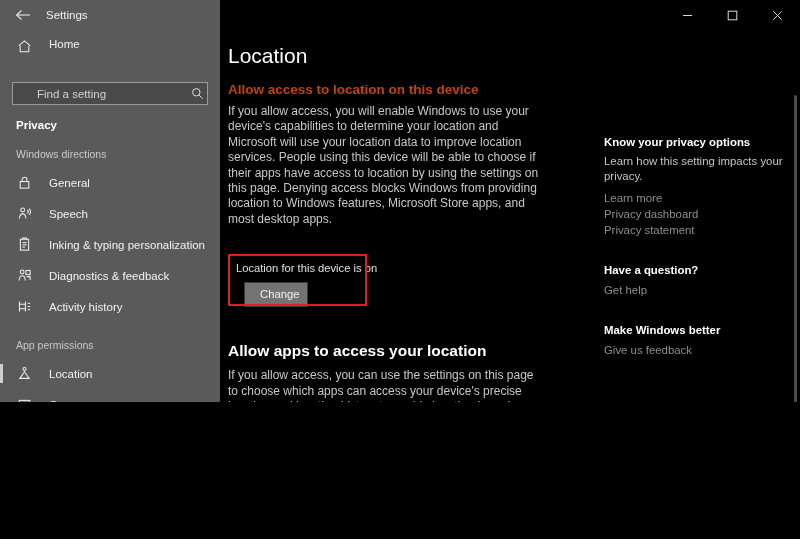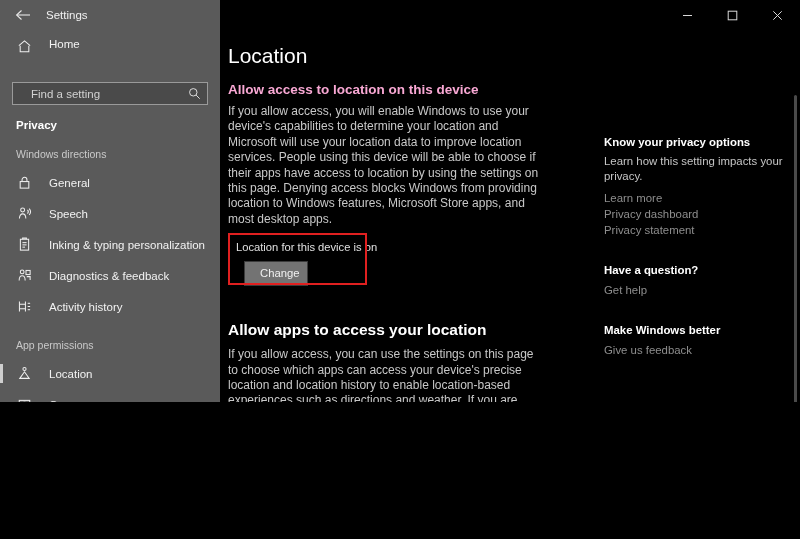--- a/index.html
+++ b/index.html
@@ -94,21 +94,21 @@
     color: #f2f2f2;
     white-space: nowrap;
   }
   .search-wrap {
     margin: 10px 12px 0 12px;
     height: 23px;
     background: #4a4a4a;
     border: 1px solid #9a9a9a;
     display: flex;
     align-items: center;
-    padding: 0 6px 0 18px;
+    padding: 0 6px 0 24px;
     cursor: text;
   }
   .search-wrap input {
     flex: 1;
     background: transparent;
     border: none;
     outline: none;
     color: #e6e6e6;
     font-size: 11.5px;
     font-family: "Liberation Sans", sans-serif;
@@ -172,30 +172,30 @@
     flex: 0 0 312px;
   }
   .col-right {
     flex: 1;
     padding-left: 64px;
     padding-top: 54px;
   }
   h2.sec {
     font-size: 13.5px;
     font-weight: bold;
-    color: #f9a8d4;
+    color: #c2410c;
     margin-bottom: 7px;
   }
   p.body-text {
     font-size: 12px;
     line-height: 15.4px;
     color: #c8c8c8;
   }
   .status-block {
-    margin-top: 6px;
+    margin-top: 27px;
     padding: 8px 10px 9px 8px;
     position: relative;
   }
   .highlight-box {
     position: absolute;
     left: 0; top: 0;
     width: 139px; height: 52px;
     border: 2px solid #e02020;
     pointer-events: none;
   }

